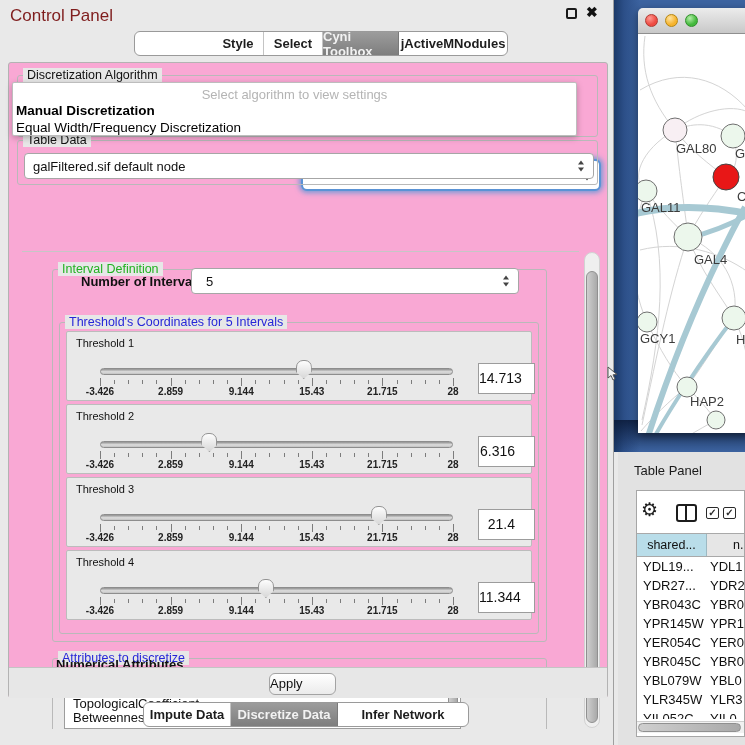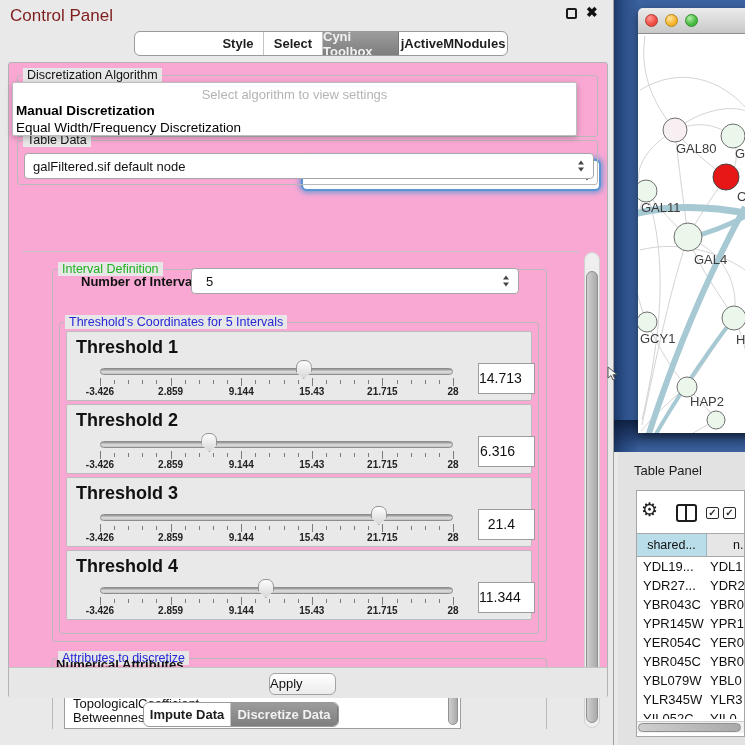--- a/index.html
+++ b/index.html
@@ -52,21 +52,21 @@
   #popup .opt.n{top:37px}
 
   
   #viewport{position:absolute;left:13px;top:188px;width:557px;height:478px;overflow:hidden;border-top:1px solid #c6c6c6}
   #vscroll{position:absolute;left:575px;top:189px;width:16px;height:476px;background:#efefef;border:1px solid #d2d2d2;border-radius:8px}
   #vscroll .thumb, .sb-thumb{position:absolute;background:linear-gradient(90deg,#cfcfcf,#a9a9a9);border:1px solid #909090;border-radius:6px}
   #vscroll .thumb{left:1px;top:18px;width:12px;height:452px}
 
   
   .th-row{position:absolute;left:44px;width:466px;height:70px;background:#e9e9e9;border:1px solid #bcbcbc;border-radius:2px}
-  .th-label{position:absolute;left:9px;top:5px;font-size:18px;font-weight:bold;color:#111}
+  .th-label{position:absolute;left:9px;top:5px;font-size:11px;font-weight:normal;color:#111}
   .track{position:absolute;left:33px;top:36px;width:353px;height:7px;border:1px solid #8d8d8d;border-radius:4px;background:linear-gradient(180deg,#909090,#dedede 55%,#c2c2c2)}
   .thumb-sl{position:absolute;top:28px;width:16px;height:19px;background:linear-gradient(180deg,#fdfdfd,#d8d8d8);border:1px solid #939393;border-radius:7px 7px 2px 2px;clip-path:polygon(0 0,100% 0,100% 62%,50% 100%,0 62%)}
   .ticks{position:absolute;left:0;top:46px;width:100%;height:9px}
   .ticks i{position:absolute;width:1px;background:#7c7c7c}
   .ticks i.minor{height:4px;top:2px}
   .ticks i.major{height:8px;top:0}
   .ticklabels span{position:absolute;top:54px;width:60px;text-align:center;font-size:10px;font-weight:bold;color:#222}
   .th-value{position:absolute;left:411px;top:31px;width:57px;height:31px;background:#fff;border:1px solid #9c9c9c;font-size:14px;color:#111;text-align:right;line-height:29px;padding-right:19px}
 
   
@@ -364,20 +364,23 @@
       <div class="opt b">Manual Discretization</div>
       <div class="opt n">Equal Width/Frequency Discretization</div>
     </div>
 
     <div class="segctl" id="bottom-tabs" style="left:143px;top:702px">
         <div class="seg" style="width: 87px;">
           <span>Impute Data</span>
         </div>
         <div class="seg sel" style="width: 107px;">
           <span>Discretize Data</span>
+        </div>
+        <div class="seg" style="width: 130px;">
+          <span>Infer Network</span>
         </div>
       </div>
   </div>
 
   <div id="desktop"></div>
   <div id="net-window">
     <div id="net-titlebar">
       <span class="light" id="light-red"></span>
       <span class="light" id="light-yellow"></span>
       <span class="light" id="light-green"></span>

